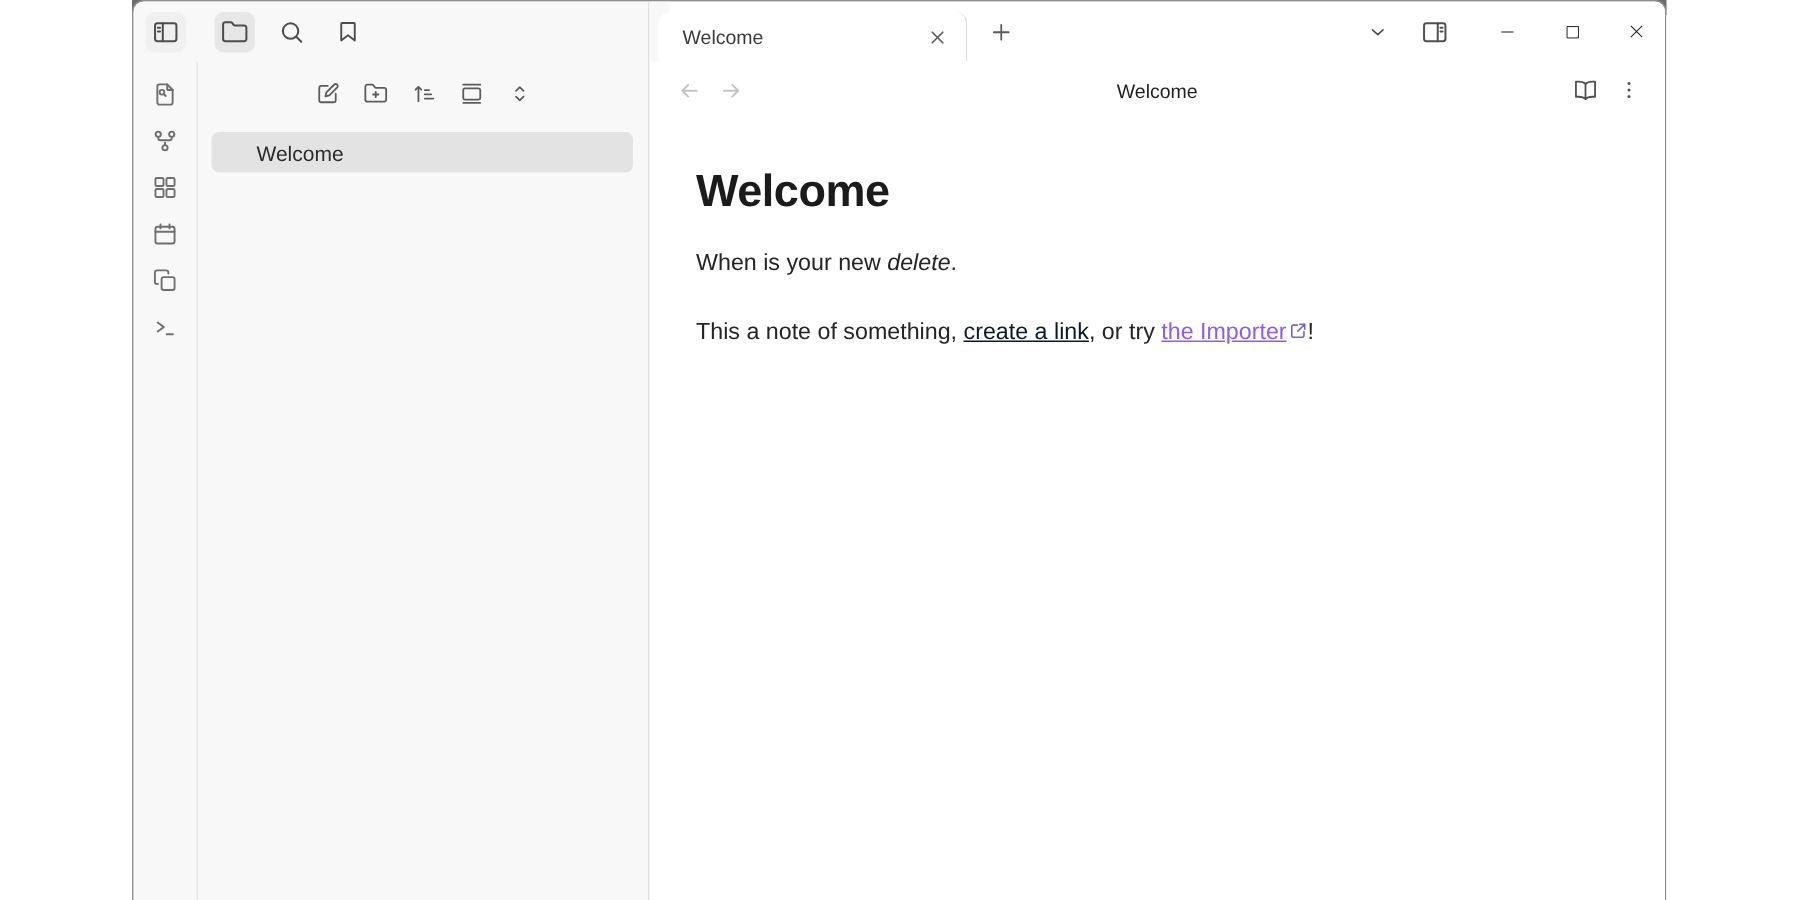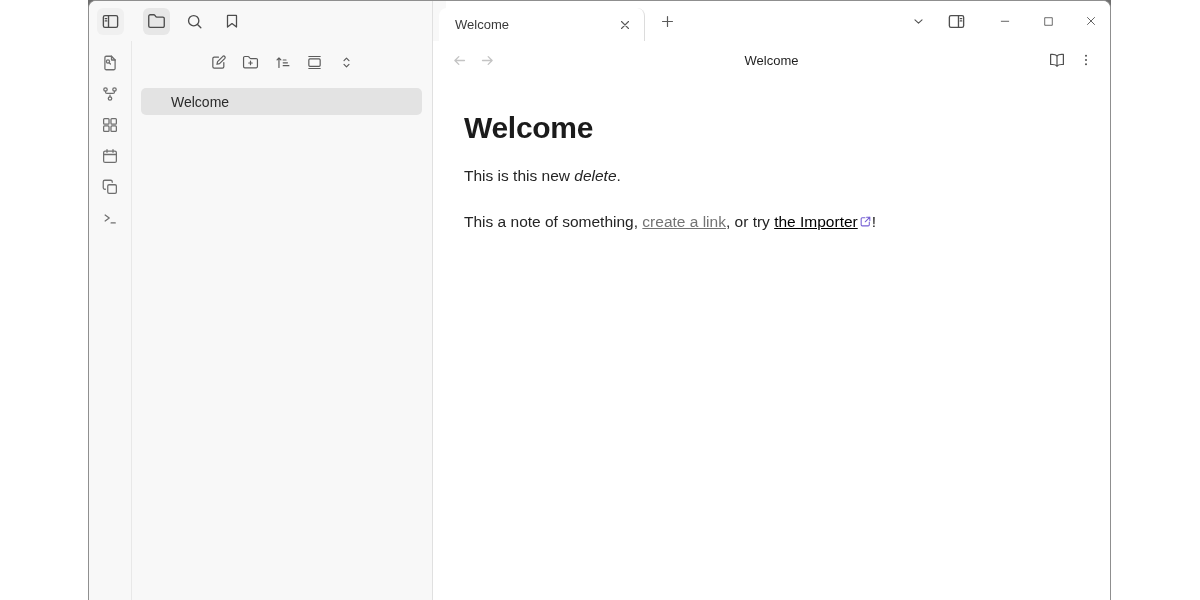--- a/index.html
+++ b/index.html
@@ -61,22 +61,22 @@
              align-items:center; justify-content:center; }
   .vh-title { position:absolute; left:0; right:0; text-align:center; font-size:13px;
               color:#1f1f1f; pointer-events:none; }
   .vh-right { margin-left:auto; display:flex; align-items:center; gap:5px; }
   .vh-btn { width:24px; height:24px; color:#4f4f4f; }
 
   .content { padding:32px 40px 0 31px; max-width:720px; }
   .content h1 { font-size:30px; font-weight:700; color:#1b1b1b; letter-spacing:-0.3px;
                 margin-bottom:20px; }
   .content p { font-size:15.5px; color:#242424; line-height:1.45; margin-bottom:24px; }
-  a.unresolved { color:#737373; text-decoration:underline; cursor:pointer; }
-  a.external { color:#000000; text-decoration:underline; cursor:pointer; }
+  a.unresolved { color:#0f172a; text-decoration:underline; cursor:pointer; }
+  a.external { color:#8b5cf6; text-decoration:underline; cursor:pointer; }
   .ext-ico { display:inline-block; vertical-align:-1px; margin-left:1px; color:#7660d4; }
 </style>
 </head>
 <body>
 
 <div class="notch l"></div>
 <div class="notch r"></div>
 
 <div class="window">
 
@@ -317,21 +317,21 @@
                 <circle cx="12" cy="12" r="1.5"></circle>
                 <circle cx="12" cy="18.4" r="1.5"></circle>
               </svg>
             </span>
         </div>
       </div>
     </div>
 
     <div class="content">
       <h1>Welcome</h1>
-      <p><span>This is this new </span><em>delete</em><span>.</span></p>
+      <p><span>When is your new </span><em>delete</em><span>.</span></p>
       <p><span>This a note of something, </span><a class="unresolved">create a link</a><span>, or try </span><a class="external">the Importer</a><span class="ext-ico"><svg width="13" height="13" viewBox="0 0 24 24" style="stroke-width:2">
               <path d="M11 5H6a2 2 0 0 0-2 2v11a2 2 0 0 0 2 2h11a2 2 0 0 0 2-2v-5"></path>
               <path d="M14 4h6v6M20 4 11.5 12.5"></path>
             </svg></span><span>!</span></p>
     </div>
 
   </div>
 </div>
 
 </body></html>

